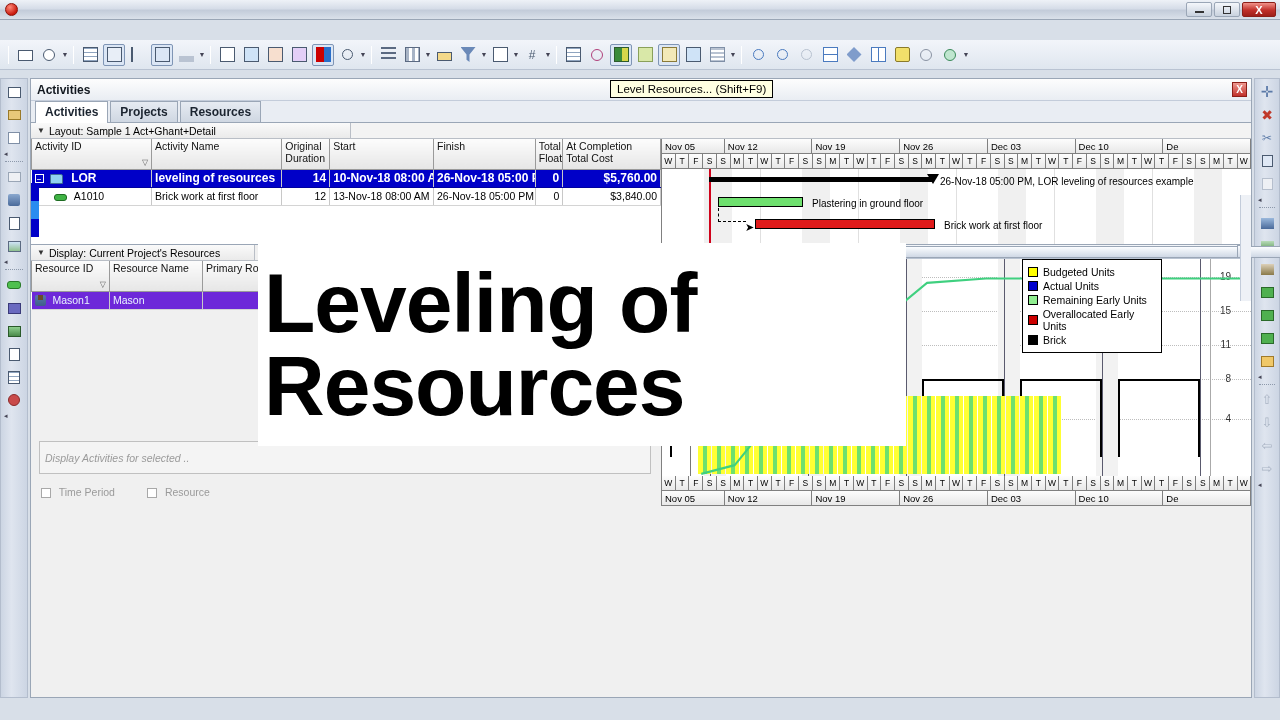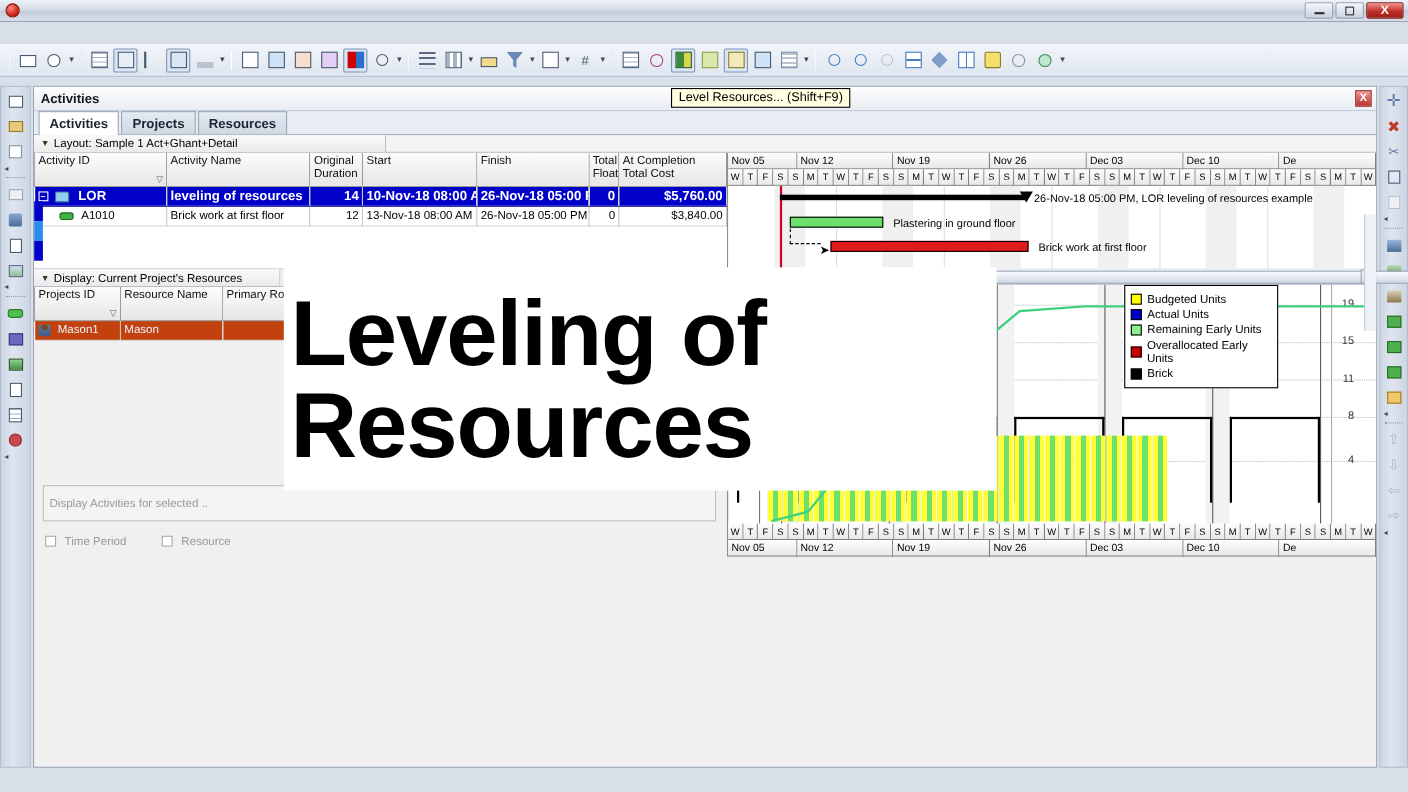--- a/index.html
+++ b/index.html
@@ -198,33 +198,33 @@
   .summarybar { position:absolute; height:5px; background:#000; }
   .barlabel { position:absolute; font-size:10px; color:#000; white-space:nowrap; }
   .relarrow { position:absolute; border-left:1px dashed #000; border-bottom:1px dashed #000; }
 
   
   .bottomsplit { display:flex; height:261px; }
   .respane { width:630px; background:#f0f0f0; position:relative; }
   .chartpane { flex:1; background:#fff; position:relative; border-left:1px solid #808080; }
 
   .resgrid-head th { height:30px; }
-  tr.res-sel td { background:#c2410c; color:#e9f3ff; }
+  tr.res-sel td { background:#6d28d9; color:#e9f3ff; }
   .person-ic {
     display:inline-block; width:11px; height:11px; margin-right:4px; vertical-align:middle;
     background:
       radial-gradient(circle at 50% 22%, #6a4a2a 0 3px, transparent 3px),
       linear-gradient(#5878a8,#3f5c8a);
     border-radius:2px;
   }
   .display-box {
     position:absolute; left:8px; right:10px; bottom:32px; height:33px;
     background:#f4f4f4; border:1px solid #c0c0c0;
     display:flex; align-items:center; padding-left:5px;
-    font-size:10.5px; color:#9a9a9a;
+    font-size:10.5px; color:#9a9a9a;font-style:italic;
   }
   .checkrow {
     position:absolute; left:10px; bottom:8px; display:flex; align-items:center; gap:32px;
     font-size:10.5px; color:#9a9a9a;
   }
   .cbox {
     width:10px; height:10px; border:1px solid #a8a8a8; background:#fff;
     display:inline-block; margin-right:5px; vertical-align:middle;
   }
 
@@ -710,21 +710,21 @@
           <colgroup>
             <col style="width:78px">
               <col style="width:93px">
               <col style="width:145px">
               <col style="width:100px">
               <col>
           </colgroup>
           <thead>
             <tr>
               <th>
-                <span>Projects ID</span>
+                <span>Resource ID</span>
                 <span class="sortmark">▽</span>
               </th>
               <th>Resource Name</th>
               <th>Primary Role</th>
               <th class="num">Default Units / Time</th>
               <th></th>
             </tr>
           </thead>
           <tbody>
             <tr class="res-sel">

